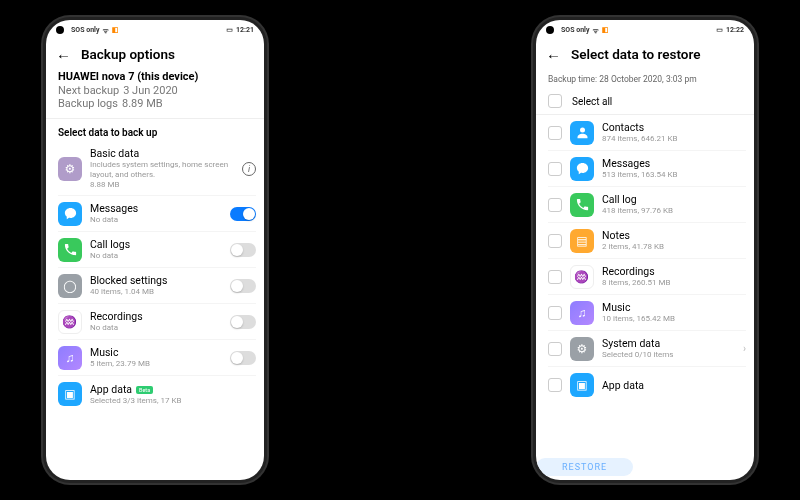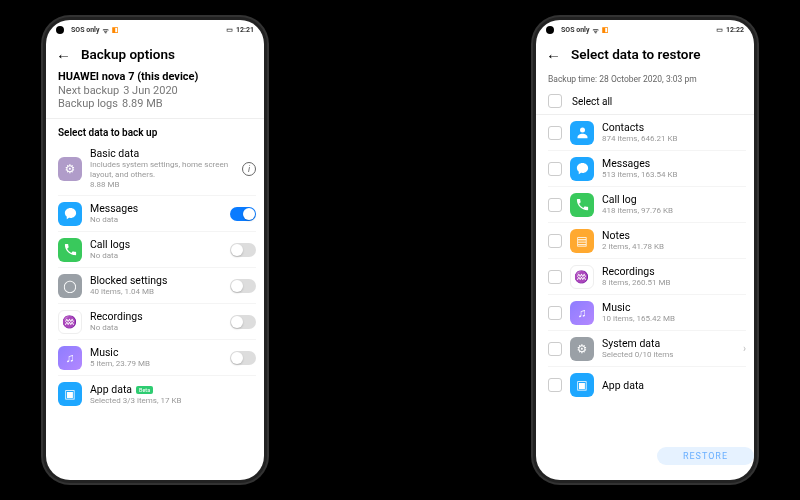--- a/index.html
+++ b/index.html
@@ -29,21 +29,21 @@
   .toggle { width: 26px; height: 14px; border-radius: 7px; background: #ddd; position: relative; flex-shrink: 0; }
   .toggle::after { content: ""; position: absolute; width: 12px; height: 12px; background: #fff; border-radius: 50%; top: 1px; left: 1px; box-shadow: 0 1px 2px rgba(0,0,0,.2); }
   .toggle.on { background: #0a7bff; }
   .toggle.on::after { left: 13px; }
   .badge-beta { background: #2ecc71; color: #fff; font-size: 5.5px; padding: 1px 3px; border-radius: 2px; margin-left: 4px; vertical-align: middle; }
   .checkbox { width: 14px; height: 14px; border: 1px solid #ccc; border-radius: 3px; flex-shrink: 0; }
   .backup-time { font-size: 8.5px; color: #666; padding: 4px 12px 6px; }
   .select-all-row { display: flex; align-items: center; gap: 10px; padding: 4px 12px 6px; border-bottom: 1px solid #eee; text-align: center; }
   .select-all-row .label { font-size: 10px; color: #000; }
   .chev { color: #bbb; font-size: 10px; flex-shrink: 0; }
-  .restore-bar { position: absolute; bottom: 15px; left: 0; right: 0; text-align: right; }
+  .restore-bar { position: absolute; bottom: 4px; left: 0; right: 0; text-align: left; }
   .restore-btn { display: inline-block; background: #e6f2ff; color: #6ab0ff; font-size: 9px; letter-spacing: 1px; padding: 4px 26px; border-radius: 10px; }
   .ic-svg { width: 15px; height: 15px; }
 </style>
 </head>
 <body>
 
 <div class="phone left">
   <div class="statusbar">
     <div class="sb-left">
         <span class="punchhole"></span>

